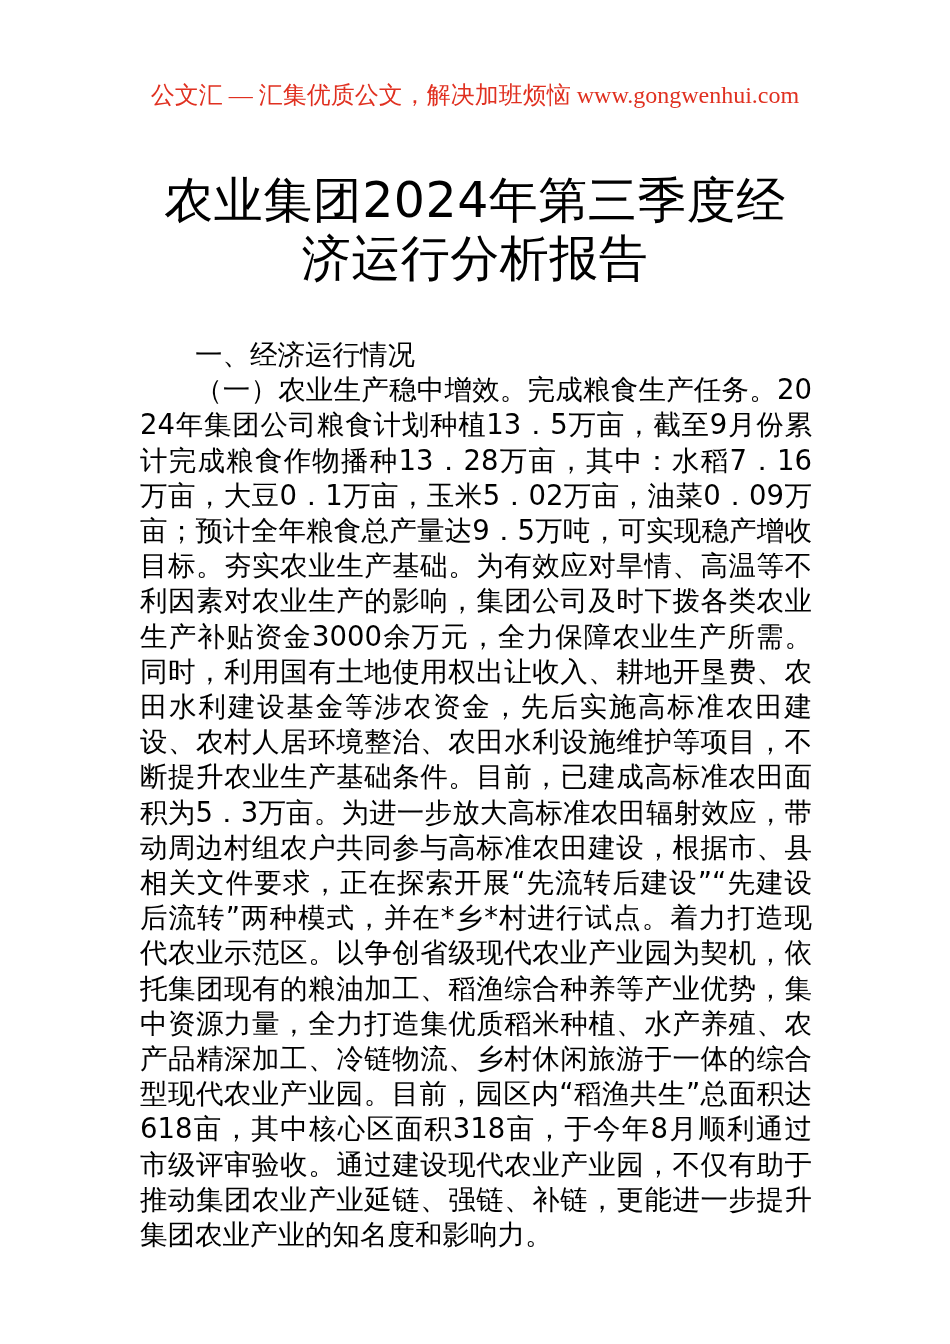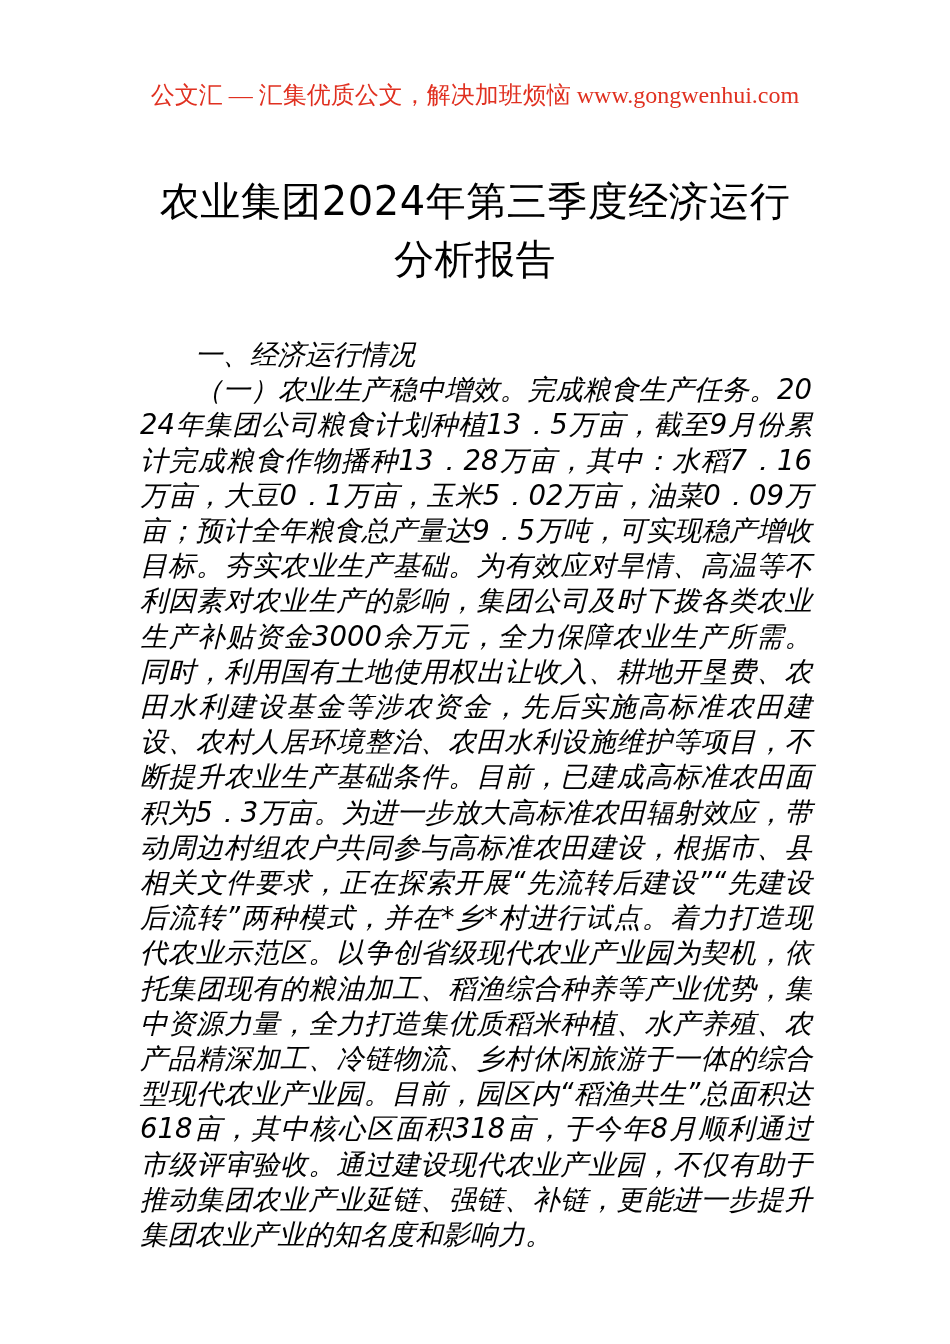--- a/index.html
+++ b/index.html
@@ -33,21 +33,21 @@
   .site-header .brand { letter-spacing: 0px; }
   .site-header .url { letter-spacing: 0px; }
 
   
   .doc-title {
     position: absolute;
     top: 172px;
     left: 140px;
     width: 670px;
     text-align: center;
-    font-size: 40px;
+    font-size: 49px;
     line-height: 58px;
     color: #000000;
     font-weight: 400;
     letter-spacing: 0.5px;
     font-family: "DejaVu Sans", "Liberation Sans", sans-serif;
   }
 
   
   .body-block {
     position: absolute;
@@ -59,21 +59,20 @@
     font-size: 27.5px;
     line-height: 35.2px;
     color: #000000;
     text-align: justify;
     text-justify: inter-ideograph;
     margin: 0;
     text-indent: 2em;
     letter-spacing: 0px;
     font-family: "DejaVu Sans", "Liberation Sans", sans-serif;
     word-break: break-all;
-    font-style: italic;
   }
 </style>
 </head>
 <body>
 
 <div class="page">
 
   <div class="site-header">
     <span class="brand">公文汇 — 汇集优质公文，解决加班烦恼</span><span class="url"> www.gongwenhui.com</span>
   </div>

